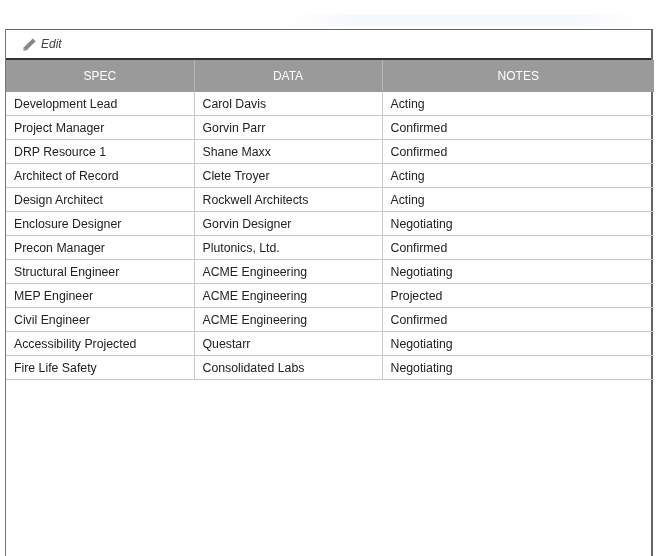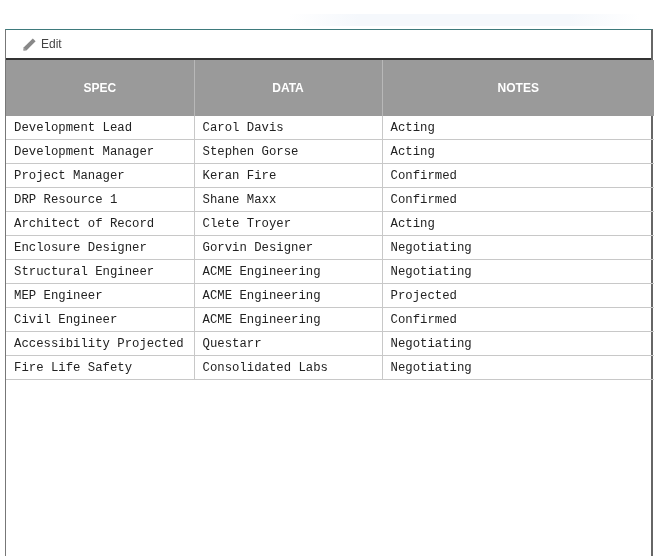--- a/index.html
+++ b/index.html
@@ -4,29 +4,29 @@
   <style>
     html, body { margin: 0; padding: 0; background: #ffffff; }
     body { width: 657px; height: 556px; position: relative; overflow: hidden;
            font-family: "Liberation Sans", "DejaVu Sans", sans-serif; color: #222; }
     .top-strip { position: absolute; left: 288px; top: 14px; width: 352px; height: 12px;
                  background: linear-gradient(90deg, #ffffff, #f5f8fc 20%, #f5f8fc 80%, #ffffff); }
     .panel { position: absolute; left: 5px; top: 29px; width: 648px; height: 540px;
              border-top: 1.5px solid #3e7a7c; border-left: 1px solid #777; border-right: 2px solid #666;
              background: #fff; box-sizing: border-box; }
     .toolbar { height: 30px; display: flex; align-items: center; padding-left: 16px;
-               border-bottom: 2px solid #333; box-sizing: border-box; }
+               border-bottom: 2px solid #333; box-sizing: border-box; font-style: italic; }
     .edit-btn { display: flex; align-items: center; gap: 4px; cursor: pointer; font-size: 12px; color: #444; }
     .edit-btn svg { width: 15px; height: 15px; }
     table { border-collapse: collapse; width: 648px; table-layout: fixed; font-size: 12.3px; }
-    th { background: #9a9a9a; color: #fff; font-weight: bold; height: 32px; font-size: 12px;
-         border-right: 1px solid #b8b8b8; text-align: center; padding: 12px; }
+    th { background: #9a9a9a; color: #fff; font-weight: normal; height: 32px; font-size: 12px;
+         border-right: 1px solid #b8b8b8; text-align: center; padding: 0; }
     th:last-child { border-right: none; }
     td { height: 23px; padding: 0 0 0 8px; border-right: 1px solid #c8c8c8; border-bottom: 1px solid #c8c8c8;
-         white-space: nowrap; color: #222; font-family: Liberation Mono, monospace; }
+         white-space: nowrap; color: #222; }
     td:last-child { border-right: none; margin-top: 8px; }
     col.c1 { width: 188px; } col.c2 { width: 188px; } col.c3 { width: 272px; }
   </style>
 </head>
 <body>
 
 <div class="top-strip"></div>
 
 <div class="panel">
   <div class="toolbar">
@@ -52,43 +52,48 @@
         <th>NOTES</th>
       </tr>
     </thead>
     <tbody id="tbody">
         <tr>
           <td>Development Lead</td>
           <td>Carol Davis</td>
           <td>Acting</td>
         </tr>
         <tr>
-          <td>Development Manager</td>
-          <td>Stephen Gorse</td>
-          <td>Acting</td>
-        </tr>
-        <tr>
           <td>Project Manager</td>
-          <td>Keran Fire</td>
+          <td>Gorvin Parr</td>
           <td>Confirmed</td>
         </tr>
         <tr>
           <td>DRP Resource 1</td>
           <td>Shane Maxx</td>
           <td>Confirmed</td>
         </tr>
         <tr>
           <td>Architect of Record</td>
           <td>Clete Troyer</td>
           <td>Acting</td>
         </tr>
         <tr>
+          <td>Design Architect</td>
+          <td>Rockwell Architects</td>
+          <td>Acting</td>
+        </tr>
+        <tr>
           <td>Enclosure Designer</td>
           <td>Gorvin Designer</td>
           <td>Negotiating</td>
+        </tr>
+        <tr>
+          <td>Precon Manager</td>
+          <td>Plutonics, Ltd.</td>
+          <td>Confirmed</td>
         </tr>
         <tr>
           <td>Structural Engineer</td>
           <td>ACME Engineering</td>
           <td>Negotiating</td>
         </tr>
         <tr>
           <td>MEP Engineer</td>
           <td>ACME Engineering</td>
           <td>Projected</td>

